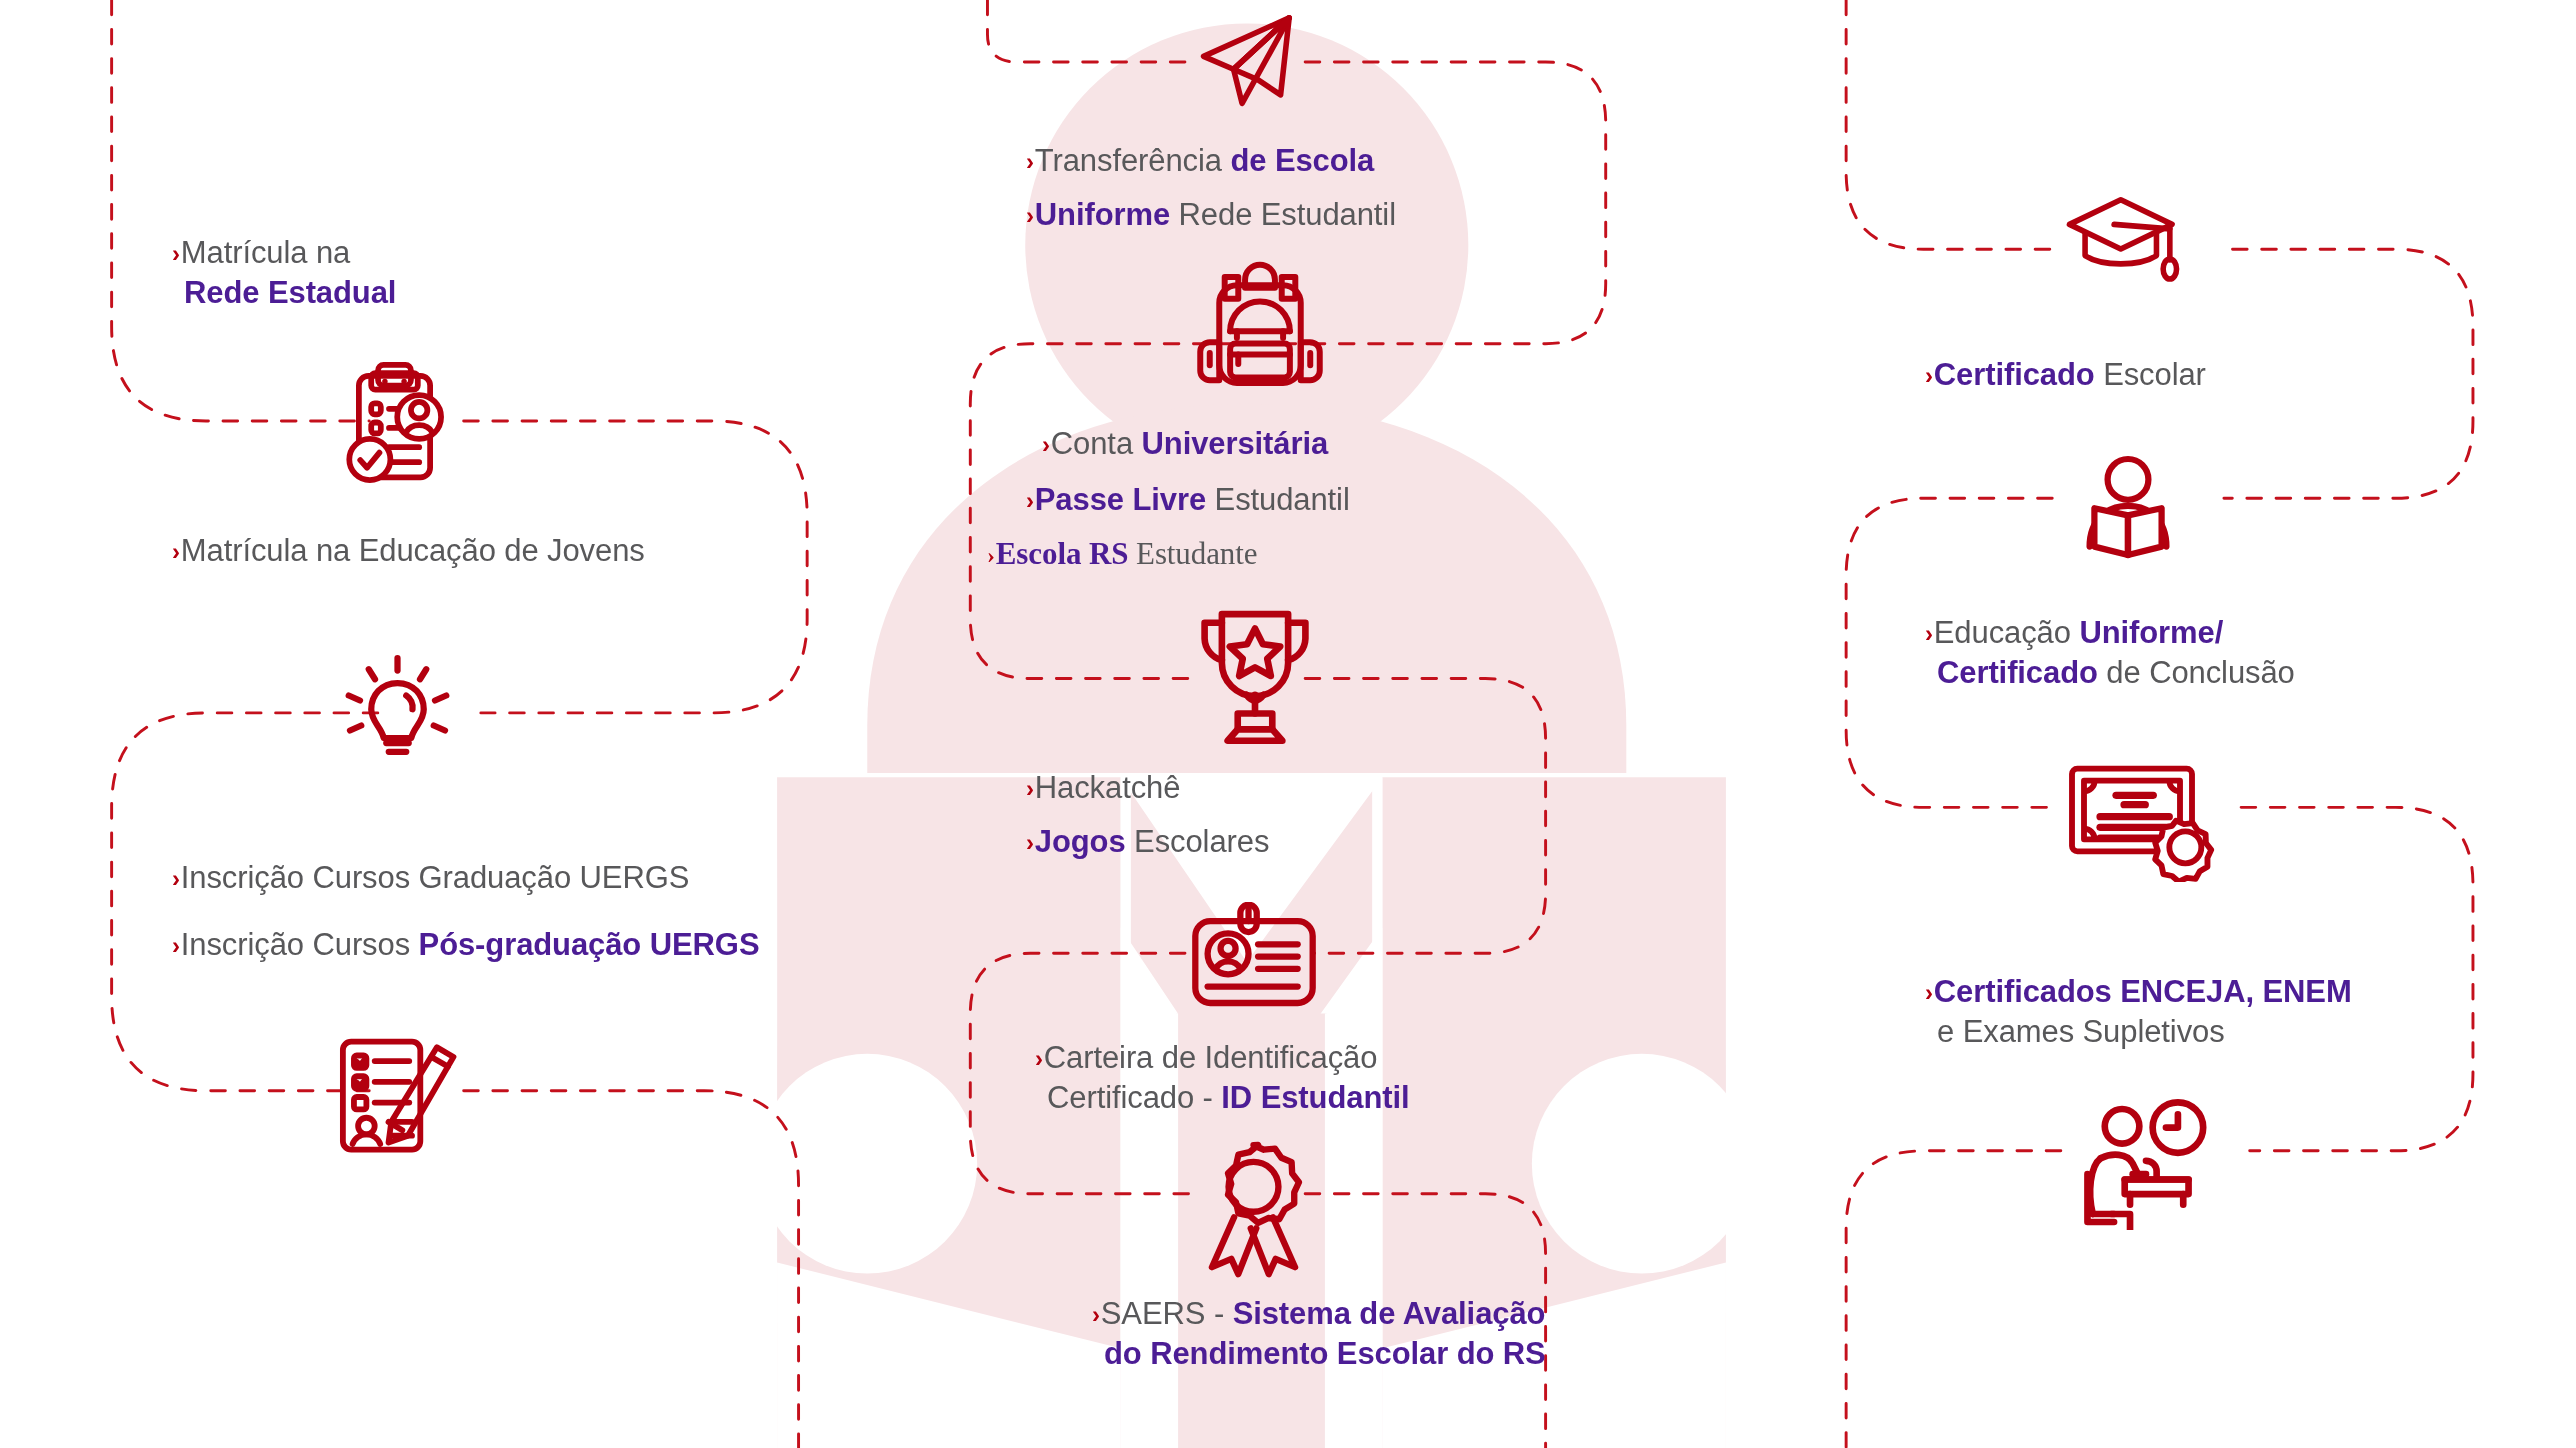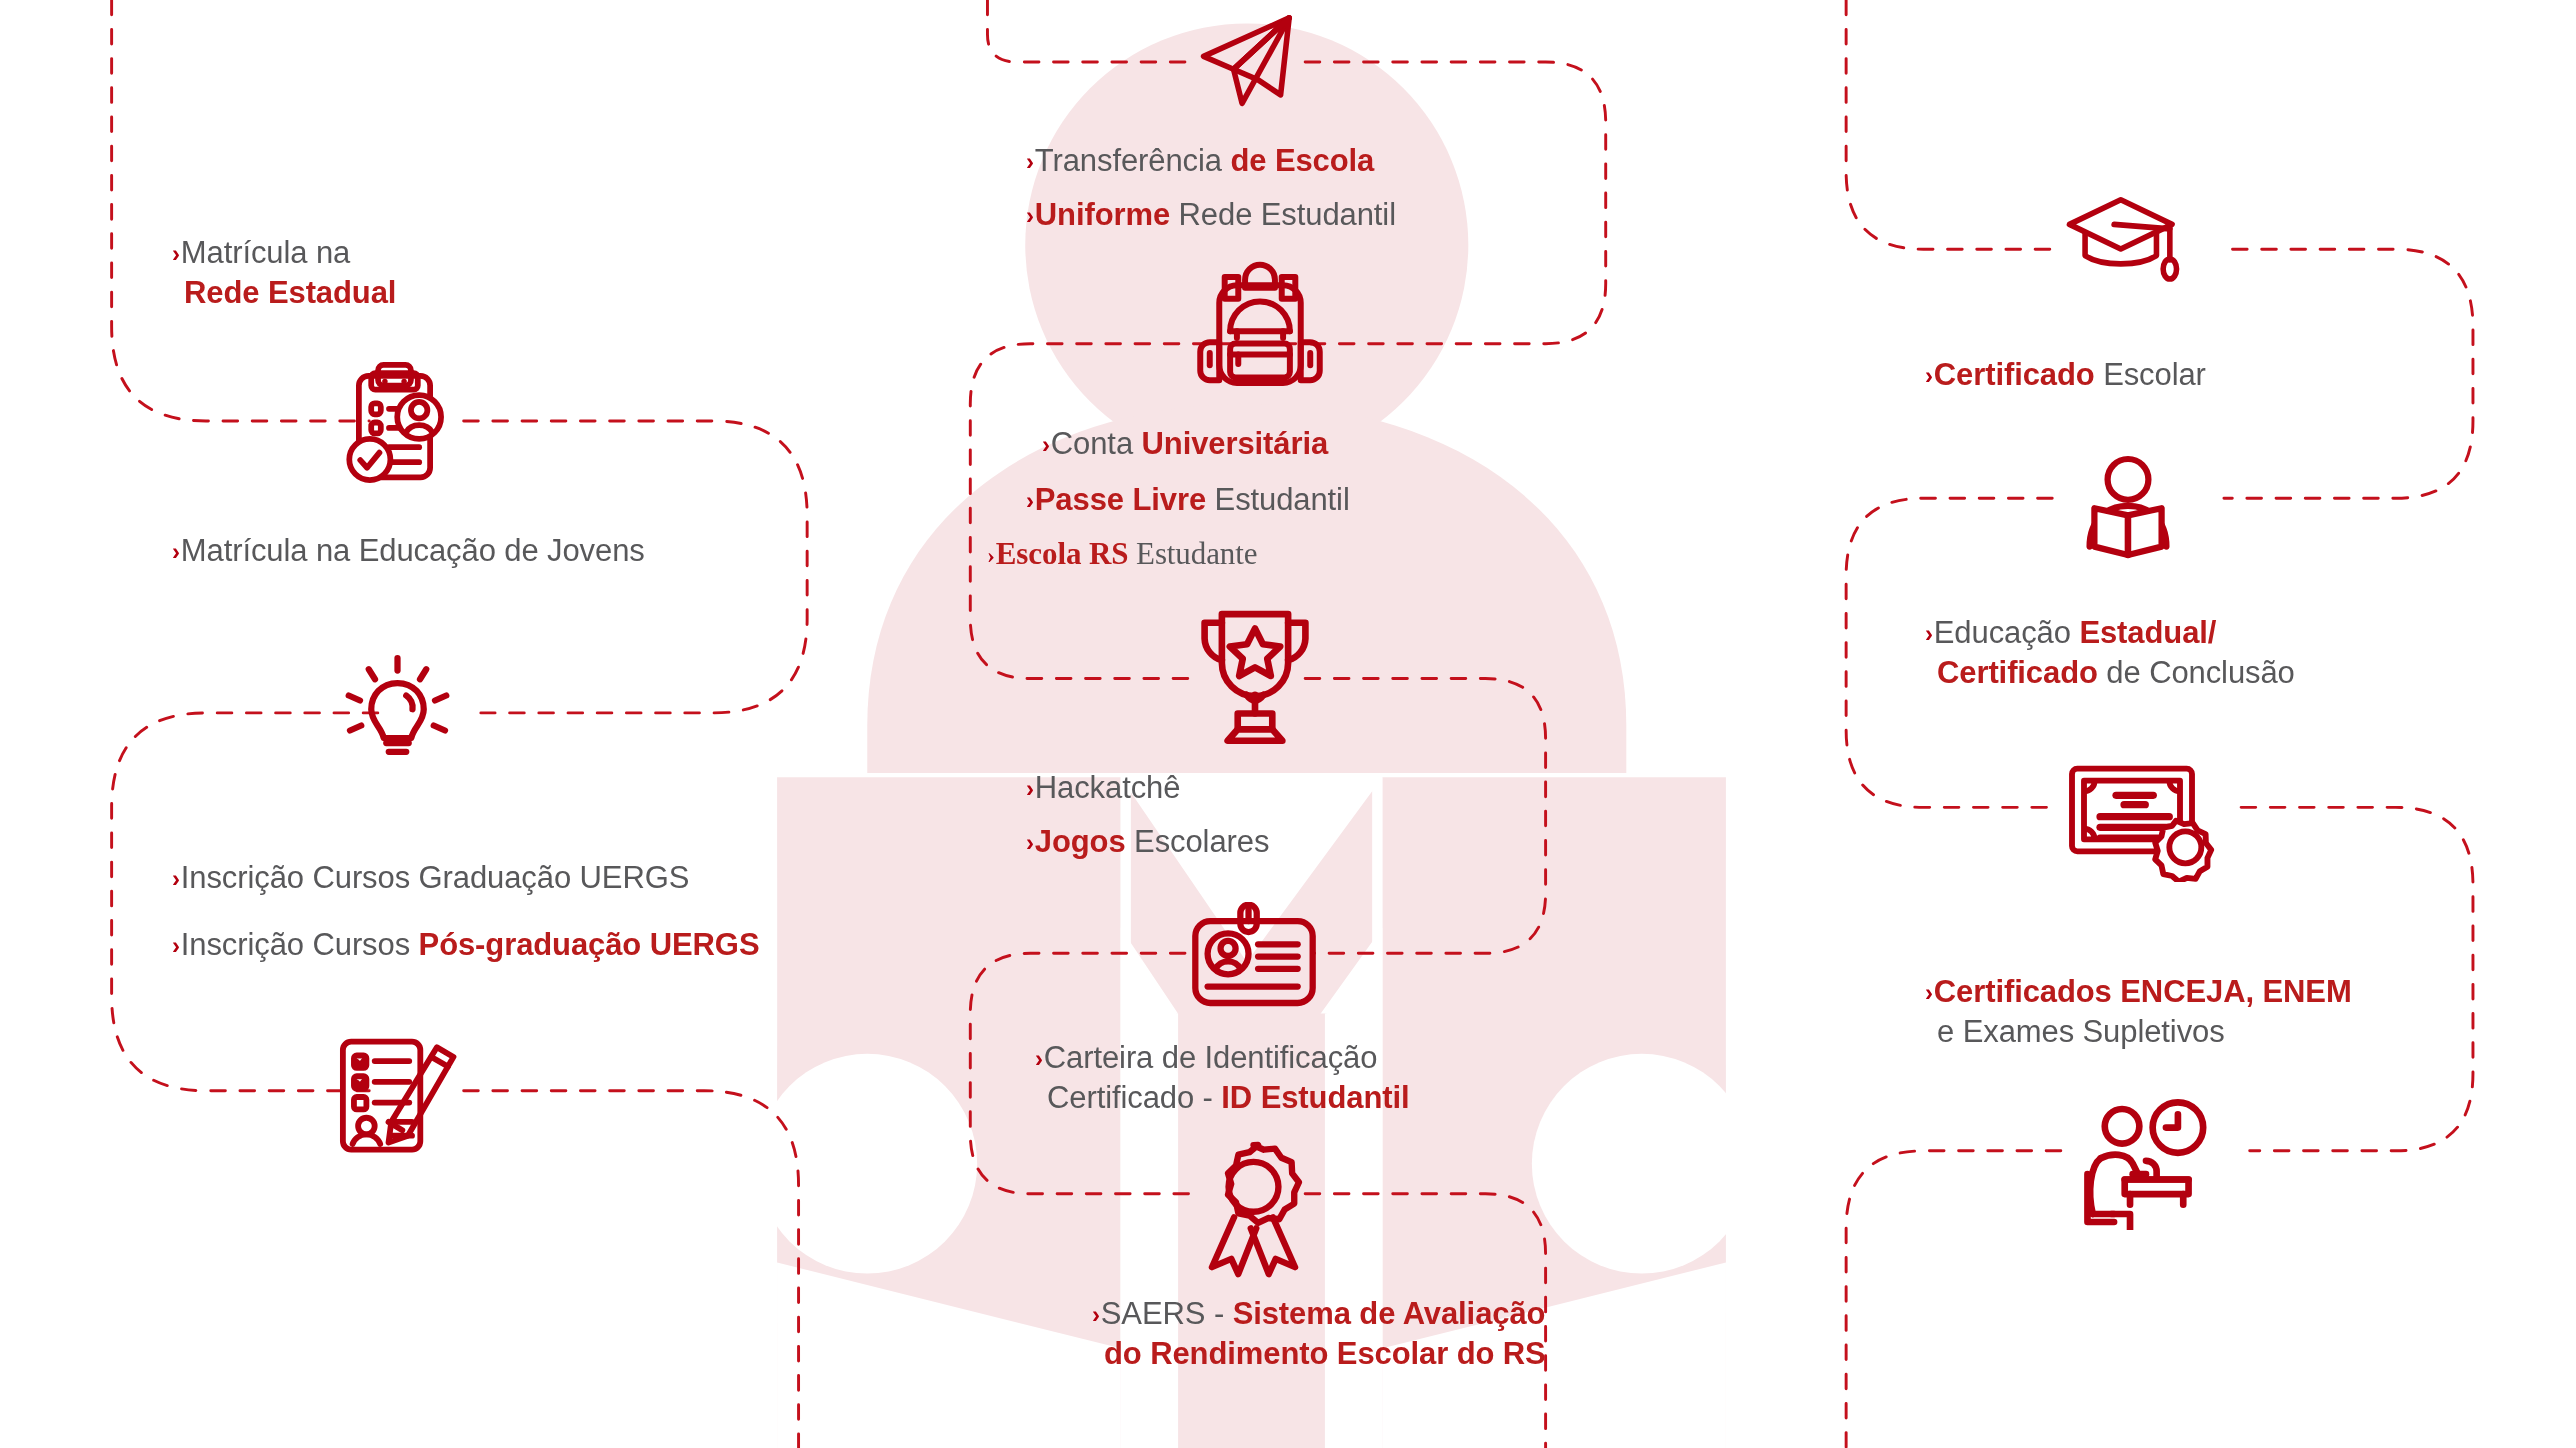--- a/index.html
+++ b/index.html
@@ -34,21 +34,21 @@
   }
   .line.indent{padding-left:12px;}
   .chev{
     color:#b3000f;
     font-weight:700;
     font-size:24px;
     display:inline-block;
     transform:translateY(-0.9px);
     margin-right:0.9px;
   }
-  .b{font-weight:700;color:#b91c1c;}
+  .b{font-weight:700;color:#4c1d95;}
 
   .icon{position:absolute;}
   .icon svg{display:block;}
 
   .big-line{font-size:31px;line-height:38px;}
 </style>
 </head>
 <body>
 
 <div id="stage">
@@ -303,21 +303,21 @@
       <svg width="120" height="120" viewBox="0 0 100 100" fill="none" stroke="#b3000f" stroke-width="5.2" stroke-linecap="round" stroke-linejoin="round">
         <circle cx="50" cy="22" r="17"></circle>
         <path d="M18 78 C18 56 32 44 50 44 C68 44 82 56 82 78"></path>
         <path d="M50 52 L22 46 L22 78 L50 85 Z" fill="#ffffff"></path>
         <path d="M50 52 L78 46 L78 78 L50 85 Z" fill="#ffffff"></path>
         <line x1="50" y1="52" x2="50" y2="85"></line>
       </svg>
     </div>
 
     <div class="entry" style="left:1925px; top:614px;">
-      <span class="line big-line"><span class="chev">›</span><span>Educação </span><span class="b">Estadual/</span></span>
+      <span class="line big-line"><span class="chev">›</span><span>Educação </span><span class="b">Uniforme/</span></span>
       <span class="line big-line indent"><span class="b">Certificado</span><span> de Conclusão</span></span>
     </div>
 
     <div class="icon" style="left:2065px; top:762px;">
       <svg width="150" height="120" viewBox="0 0 112 90" fill="none" stroke="#b3000f" stroke-width="4.4" stroke-linecap="round" stroke-linejoin="round">
         <rect x="5" y="5" width="90" height="62" rx="4"></rect>
         <path d="M14 14 h72 v44 h-72 z M14 22 a8 8 0 0 0 8 -8 M86 22 a8 8 0 0 1 -8 -8 M14 50 a8 8 0 0 1 8 8 M86 50 a8 8 0 0 0 -8 8"></path>
         <line x1="38" y1="25" x2="66" y2="25" stroke-width="5.4"></line>
         <line x1="44" y1="32" x2="60" y2="32" stroke-width="5.4"></line>
         <line x1="26" y1="41" x2="78" y2="41" stroke-width="5.4"></line>

